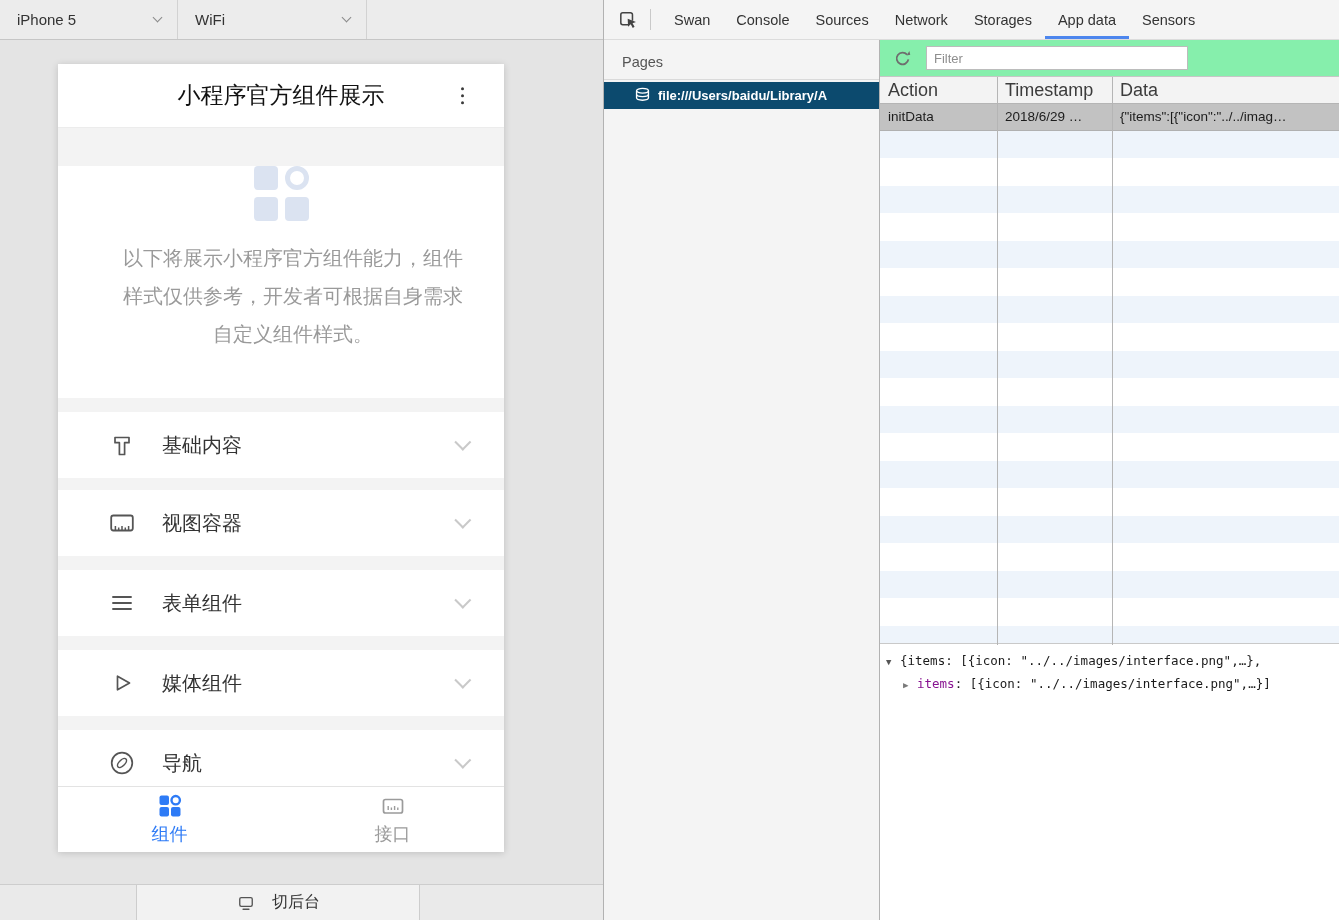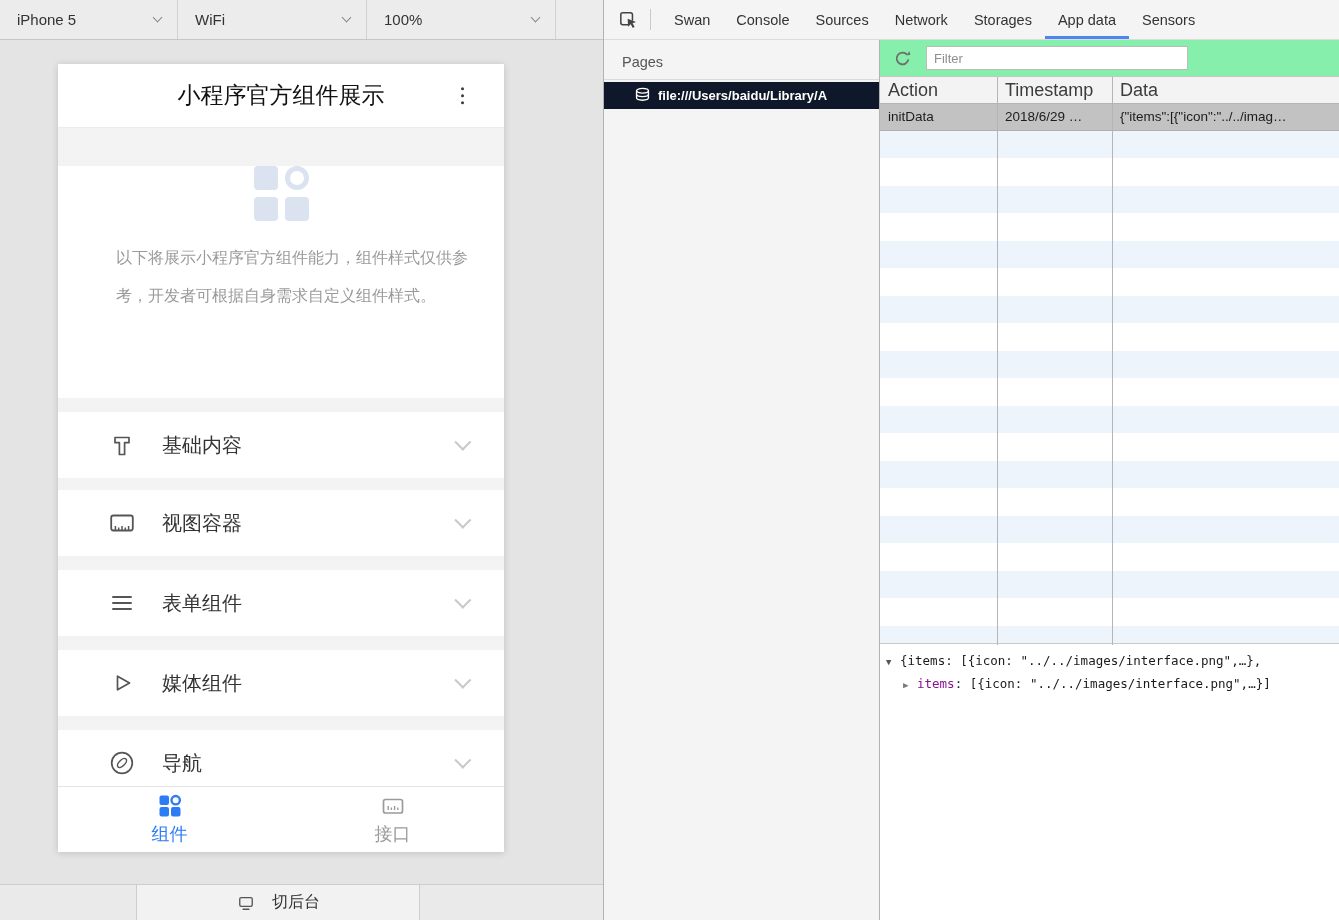--- a/index.html
+++ b/index.html
@@ -55,22 +55,22 @@
   .ph-content { position:absolute; left:0; right:0; top:64px; bottom:66px; background:#f3f3f3; overflow:hidden; }
   .hero { height:232px; background:#fff; }
   .logo { position:relative; width:55px; height:55px; margin:38px auto 0; }
   .logo .sq { position:absolute; width:24px; height:24px; border-radius:4px; background:#dbe3f1; }
   .logo .sq.tl{left:0;top:0;} .logo .sq.bl{left:0;top:31px;} .logo .sq.br{left:31px;top:31px;}
   .logo .ring {
     position:absolute; left:31px; top:0; width:24px; height:24px; border-radius:50%;
     border:5px solid #dbe3f1;
   }
   .desc {
-    margin-top:18px; padding:0 34px; font-size:16px; line-height:38px;
-    color:#9a9a9a; margin-left:24px;
+    margin-top:18px; padding:0 34px; font-size:20px; line-height:38px;
+    color:#9a9a9a; text-align:center;margin-left:24px;
   }
   .prow {
     height:66px; background:#fff; margin-top:14px;
     display:flex; align-items:center; padding:0 38px 0 50px; cursor:pointer;
   }
   .prow.first { margin-top:12px; }
   .picon { width:28px; height:28px; flex:none; }
   .plabel { margin-left:26px; font-size:20px; color:#333; }
   .pchev {
     margin-left:auto; width:12px; height:12px;
@@ -100,21 +100,21 @@
   
   .pages-panel {
     position:absolute; left:604px; top:40px; width:276px; bottom:0;
     background:#f4f4f4; border-right:1px solid #b2b2b2;
   }
   .pages-header {
     height:40px; line-height:44px; padding-left:18px; font-size:14.5px; color:#555;
     border-bottom:1px solid #dadada;
   }
   .page-row {
-    margin-top:2px; height:27px; background:#0f172a; color:#fff; font-weight:bold;
+    margin-top:2px; height:27px; background:#0c4a6e; color:#fff; font-weight:bold;
     font-size:13px; display:flex; align-items:center; padding-left:30px; gap:7px;
     white-space:nowrap; overflow:hidden; cursor:pointer;
   }
   .page-row svg { flex:none; }
   
   .data-panel { position:absolute; left:880px; top:40px; right:0; bottom:0; background:#fff; }
   .filter-bar {
     height:37px; background:#86efac; border-bottom:1px solid #c6c6c6;
     display:flex; align-items:center; padding-left:9px;
   }
@@ -154,24 +154,20 @@
 </head>
 <body>
 
 <div class="sim-toolbar">
   <div class="dd w1">
     <span>iPhone 5</span>
     <span class="chev"></span>
   </div>
   <div class="dd w2">
     <span>WiFi</span>
-    <span class="chev"></span>
-  </div>
-  <div class="dd w3">
-    <span>100%</span>
     <span class="chev"></span>
   </div>
 </div>
 
 <div class="main-divider"></div>
 
 <div class="dt-toolbar">
   <div class="inspect-btn">
     <svg width="21" height="21" viewBox="0 0 22 22">
       <path d="M12.6 16.4H6a2 2 0 0 1-2-2V6a2 2 0 0 1 2-2h8.2a2 2 0 0 1 2 2v6.4" fill="none" stroke="#444" stroke-width="1.6"></path>

